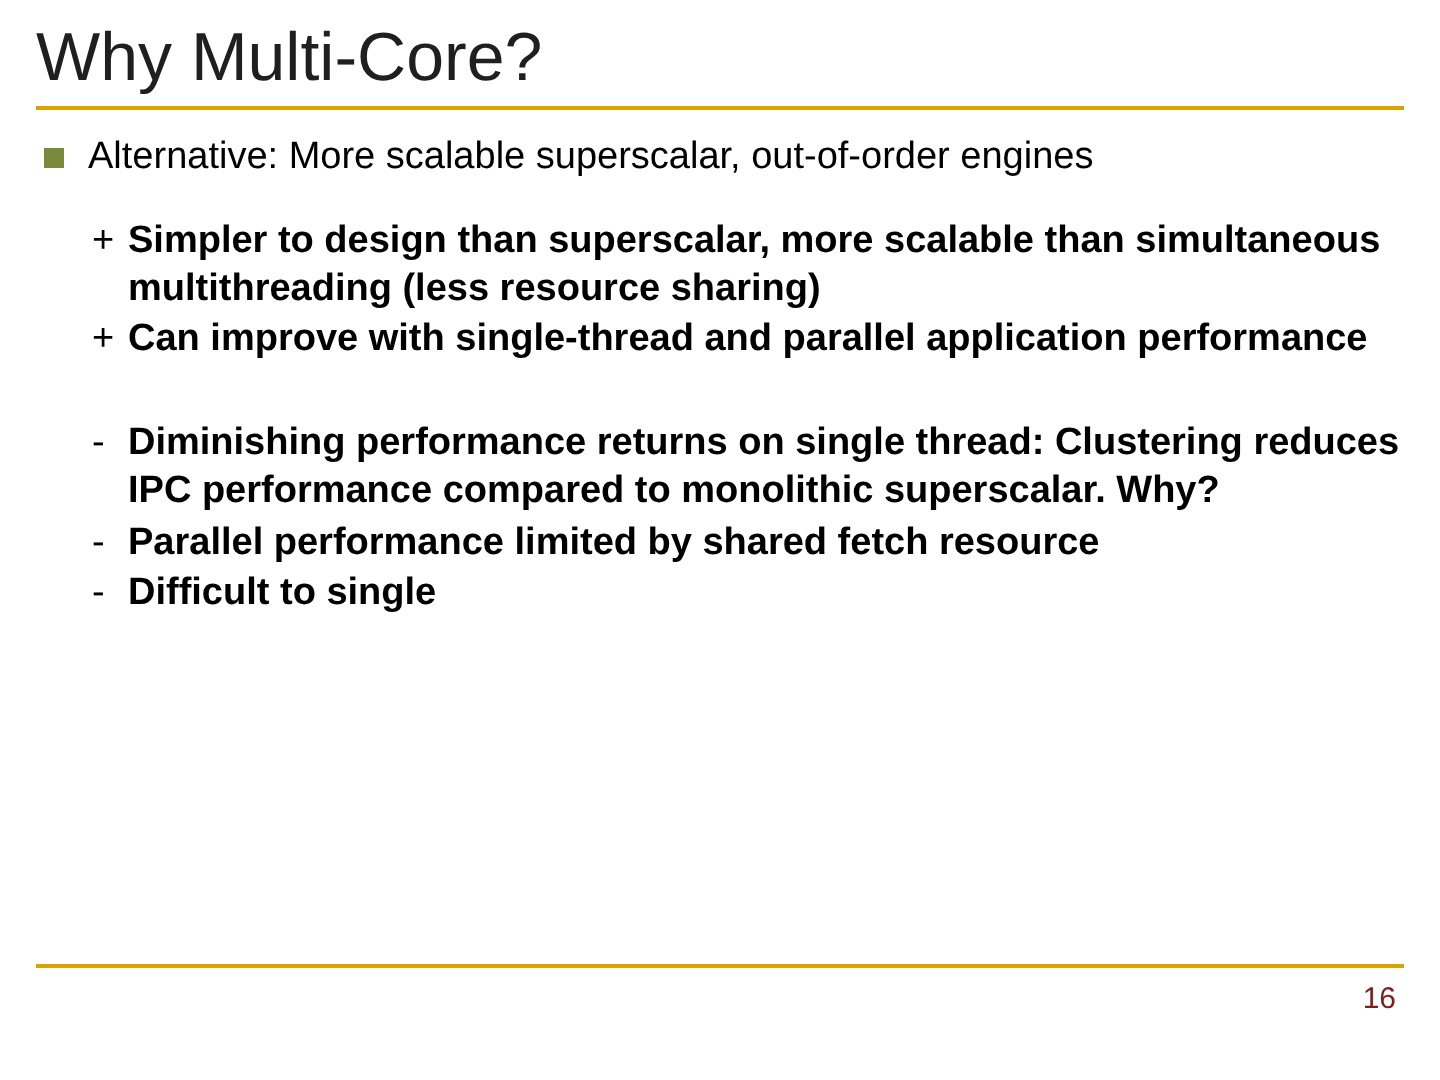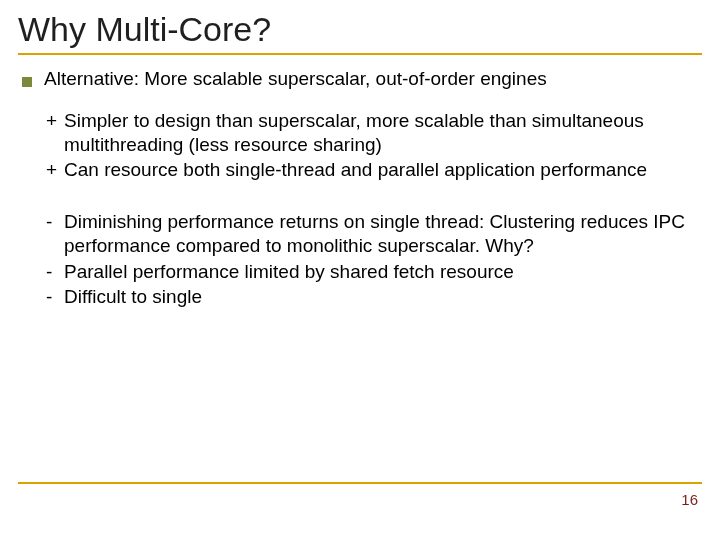--- a/index.html
+++ b/index.html
@@ -47,21 +47,21 @@
     font-size: 15px;
     color: #7f1d1d;
     font-family: Verdana, Geneva, sans-serif;
   }
   .body {
     font-size: 19px;
     line-height: 1.25;
   }
   .row {
     display: flex;
-    align-items: center;
+    align-items: flex-start;
     margin-bottom: 2px;
   }
   .sq-bullet {
     width: 10px;
     height: 10px;
     background: #7a8a3a;
     flex: 0 0 auto;
     margin-top: 7px;
     margin-right: 12px;
     margin-left: 4px;
@@ -85,20 +85,21 @@
     align-items: flex-start;
     margin-bottom: 2px;
   }
   .pm-sign {
     width: 18px;
     flex: 0 0 auto;
     text-align: left;
   }
   .pm-text {
     flex: 1 1 auto;
+    font-weight: bold;
   }
 </style>
 </head>
 <body>
 
 <div class="slide">
 
   <div class="title">Why Multi-Core?</div>
   <div class="hr"></div>
 
@@ -110,21 +111,21 @@
     </div>
 
 
     <div class="plist">
       <div class="pm-row">
         <span class="pm-sign">+</span>
         <span class="pm-text">Simpler to design than superscalar, more scalable than simultaneous multithreading (less resource sharing)</span>
       </div>
       <div class="pm-row">
         <span class="pm-sign">+</span>
-        <span class="pm-text">Can resource both single-thread and parallel application performance</span>
+        <span class="pm-text">Can improve with single-thread and parallel application performance</span>
       </div>
     </div>
 
     <div class="mlist" style="margin-top:28px;">
       <div class="pm-row">
         <span class="pm-sign">-</span>
         <span class="pm-text">Diminishing performance returns on single thread: Clustering reduces IPC performance compared to monolithic superscalar. Why?</span>
       </div>
       <div class="pm-row">
         <span class="pm-sign">-</span>

